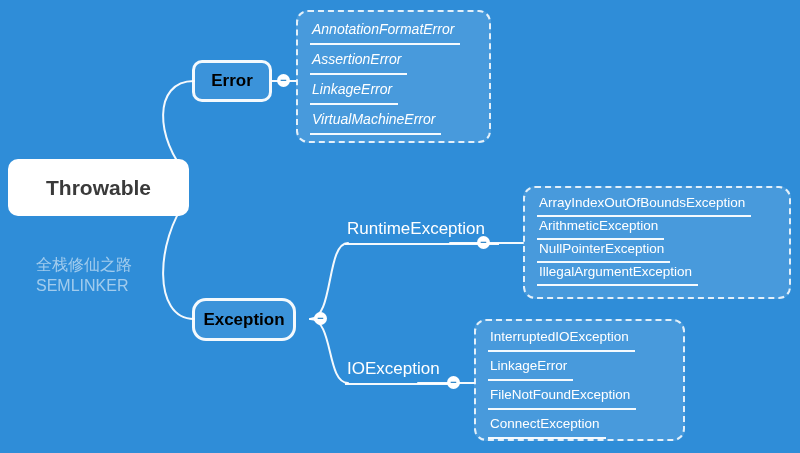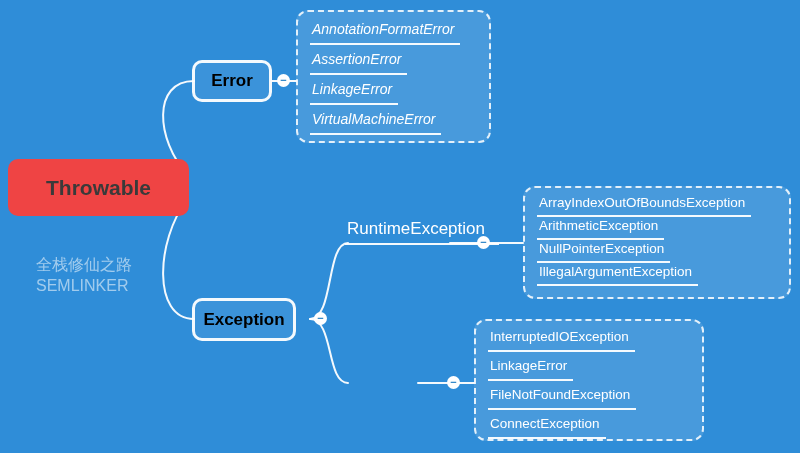--- a/index.html
+++ b/index.html
@@ -22,21 +22,21 @@
   svg.links path {
     fill: none;
     stroke: rgba(255,255,255,0.95);
     stroke-width: 2;
     stroke-linecap: round;
   }
   .root-node {
     position: absolute;
     left: 8px; top: 159px;
     width: 181px; height: 57px;
-    background: #ef4444;
+    background: #ffffff;
     border-radius: 10px;
     color: #3A3A3A;
     font-size: 21px;
     font-weight: bold;
     line-height: 57px;
     text-align: center;
     z-index: 2;
   }
   .branch-node {
     position: absolute;
@@ -44,32 +44,32 @@
     border-radius: 10px;
     background: rgba(255,255,255,0.06);
     color: #000000;
     font-size: 17px;
     font-weight: bold;
     text-align: center;
     box-sizing: border-box;
     z-index: 2;
   }
   #error-node  { left: 192px; top: 60px;  width: 80px;  height: 42px; line-height: 36px; }
-  #exception-node { left: 192px; top: 298px; width: 104px; height: 43px; line-height: 37px; }
+  #exception-node { left: 192px; top: 298px; width: 104px; height: 43px; line-height: 37px; border-radius: 14px; }
   .leaf-box {
     position: absolute;
     border: 2px dashed rgba(255,255,255,0.85);
     border-radius: 12px;
     background: rgba(255,255,255,0.12);
     box-sizing: border-box;
     z-index: 2;
   }
   #error-children   { left: 296px; top: 10px;  width: 195px; height: 133px; padding: 9px 12px; }
   #runtime-children { left: 523px; top: 186px; width: 268px; height: 113px; padding: 7px 12px; }
-  #io-children      { left: 474px; top: 319px; width: 230px; height: 122px; padding: 8px 12px; }
+  #io-children      { left: 474px; top: 319px; width: 211px; height: 122px; padding: 8px 12px; }
   .leaf {
     width: fit-content;
     color: #FFFFFF;
     border-bottom: 2px solid rgba(255,255,255,0.95);
     padding: 0 6px 4px 2px;
   }
   #error-children .leaf   { font-size: 14px; line-height: 17px; margin-bottom: 6px; padding-bottom: 5px; font-style: italic; }
   #runtime-children .leaf { font-size: 13.5px; line-height: 16px; margin-bottom: 1px; }
   #io-children .leaf      { font-size: 13.5px; line-height: 16px; margin-bottom: 6px; padding-bottom: 5px; }
   .sub-label {
@@ -144,20 +144,21 @@
 
   <div class="sub-label" id="runtime-label">RuntimeException</div>
 
   <div class="leaf-box" id="runtime-children">
     <div class="leaf">ArrayIndexOutOfBoundsException</div>
     <div class="leaf">ArithmeticException</div>
     <div class="leaf">NullPointerException</div>
     <div class="leaf">IllegalArgumentException</div>
   </div>
 
+  <div class="sub-label" id="io-label">IOException</div>
 
   <div class="leaf-box" id="io-children">
     <div class="leaf">InterruptedIOException</div>
     <div class="leaf">LinkageError</div>
     <div class="leaf">FileNotFoundException</div>
     <div class="leaf">ConnectException</div>
   </div>
 
   <div class="toggle" id="toggle-error"><span>−</span></div>
   <div class="toggle" id="toggle-exception"><span>−</span></div>

